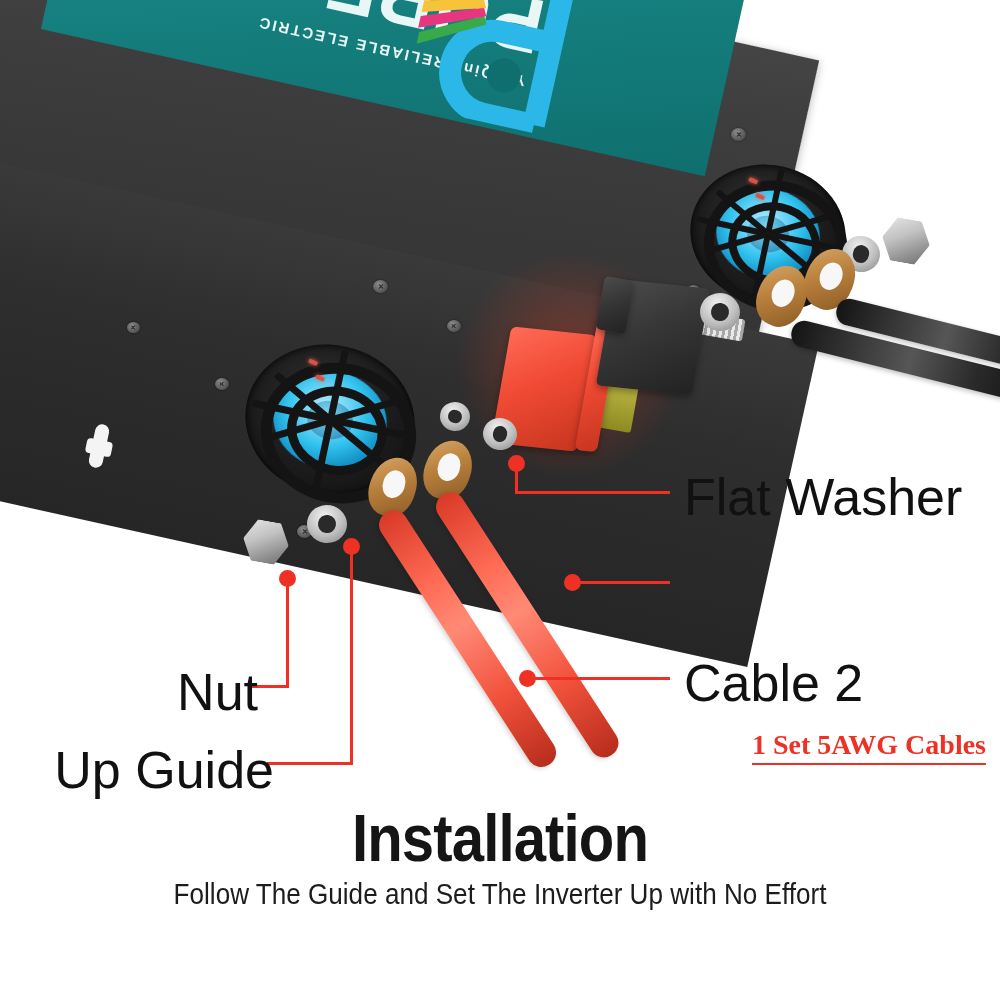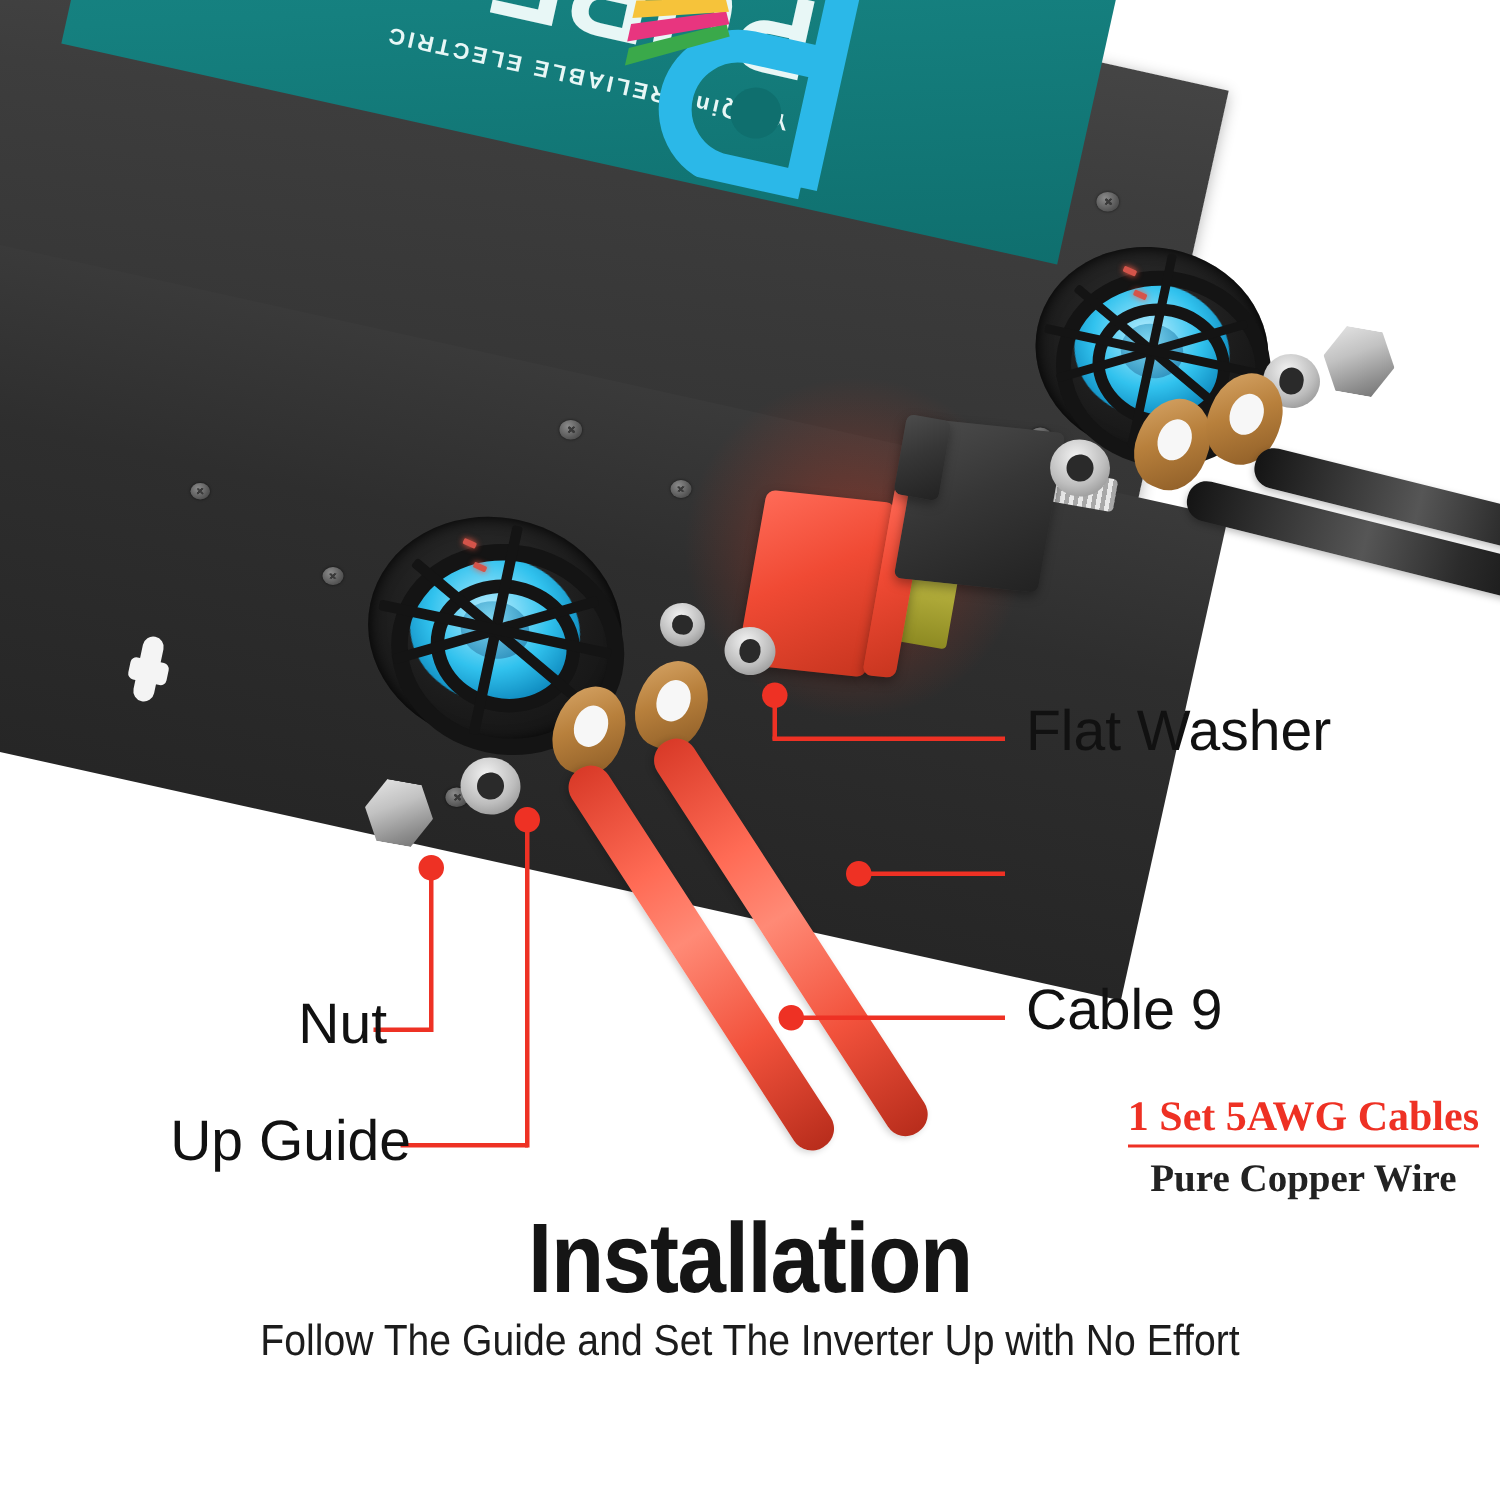--- a/index.html
+++ b/index.html
@@ -91,21 +91,21 @@
      background:linear-gradient(90deg,#141414 0%,#3e3e3e 30%,#565656 47%,#2b2b2b 72%,#0d0d0d 100%);
      transform-origin:left top;box-shadow:0 2px 5px rgba(0,0,0,.25);}
   .glow{position:absolute;border-radius:50%;background:radial-gradient(circle,rgba(255,60,30,.35),rgba(255,60,30,0) 70%);}
 
   
   .dot{position:absolute;width:17px;height:17px;border-radius:50%;background:#ee3124;z-index:40;}
   .lead{position:absolute;background:#ee3124;z-index:39;}
   .lead.h{height:2.5px;}
   .lead.v{width:2.5px;}
 
-  .calltxt{position:absolute;color:#111;font-size:38px;font-weight:400;white-space:nowrap;z-index:41;
+  .calltxt{position:absolute;color:#111;font-size:52px;font-weight:400;white-space:nowrap;z-index:41;
      font-family:"Liberation Sans",sans-serif;}
   .calltxt.r{text-align:right;margin-left:16px;}
 
   
   .awg-box{position:absolute;right:14px;top:729px;text-align:center;z-index:45;}
   .awg-main{color:#ee3124;font-family:"Liberation Serif",serif;font-weight:700;font-size:28px;
      border-bottom:2.5px solid #ee3124;display:inline-block;padding-bottom:2px;line-height:1.15;}
   .awg-sub{color:#222;font-family:"Liberation Serif",serif;font-weight:700;font-size:26px;margin-top:6px;}
 
   .title{position:absolute;left:0;right:0;top:800px;text-align:center;
@@ -219,33 +219,32 @@
   <div class="dot" style="left:508px;top:455px;"></div>
   <div class="lead v" style="left:515px;top:463px;height:30px;"></div>
   <div class="lead h" style="left:515px;top:491px;width:155px;"></div>
   <div class="calltxt" style="left:684px;top:467px;">Flat Washer</div>
 
   <div class="dot" style="left:564px;top:574px;"></div>
   <div class="lead h" style="left:572px;top:581px;width:98px;"></div>
 
   <div class="dot" style="left:519px;top:670px;"></div>
   <div class="lead h" style="left:527px;top:677px;width:143px;"></div>
-  <div class="calltxt" style="left:684px;top:653px;">Cable 9</div>
+  <div class="calltxt" style="left:684px;top:653px;">Cable 2</div>
 
   <div class="dot" style="left:279px;top:570px;"></div>
   <div class="lead v" style="left:286px;top:578px;height:110px;"></div>
   <div class="lead h" style="left:249px;top:685px;width:39px;"></div>
   <div class="calltxt r" style="left:0px;top:662px;width:242px;">Nut</div>
 
   <div class="dot" style="left:343px;top:538px;"></div>
   <div class="lead v" style="left:350px;top:546px;height:219px;"></div>
   <div class="lead h" style="left:267px;top:762px;width:85px;"></div>
   <div class="calltxt r" style="left:0px;top:740px;width:258px;">Up Guide</div>
 
   <div class="awg-box">
     <div class="awg-main">1 Set 5AWG Cables</div>
-    <div class="awg-sub">Pure Copper Wire</div>
   </div>
 
   <div class="title">Installation</div>
   <div class="subtitle">Follow The Guide and Set The Inverter Up with No Effort</div>
 
 </div>
 
 </body></html>

